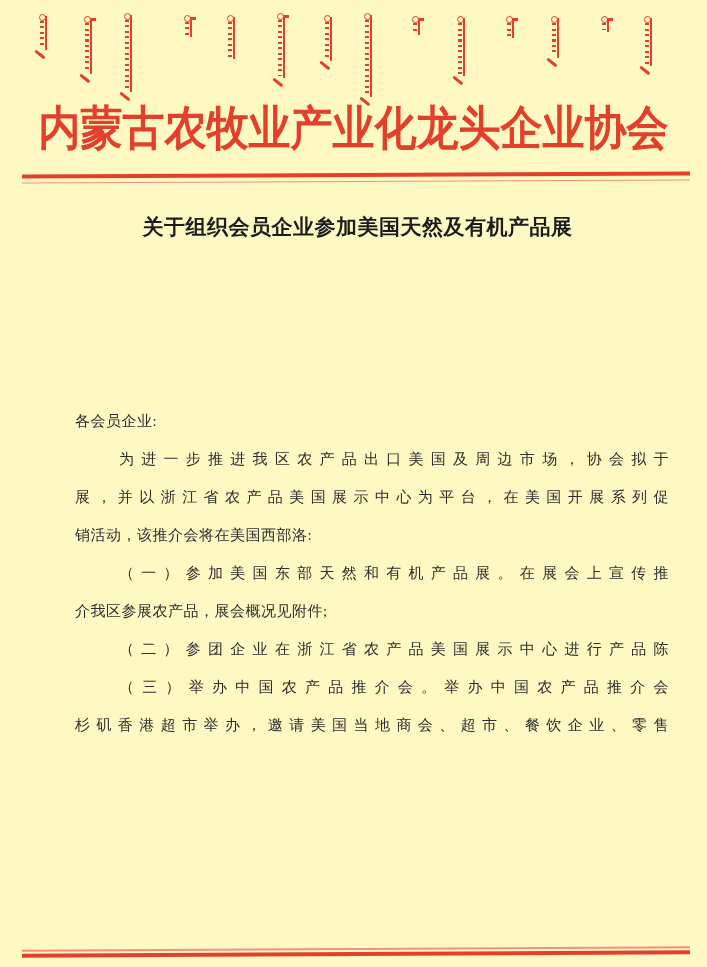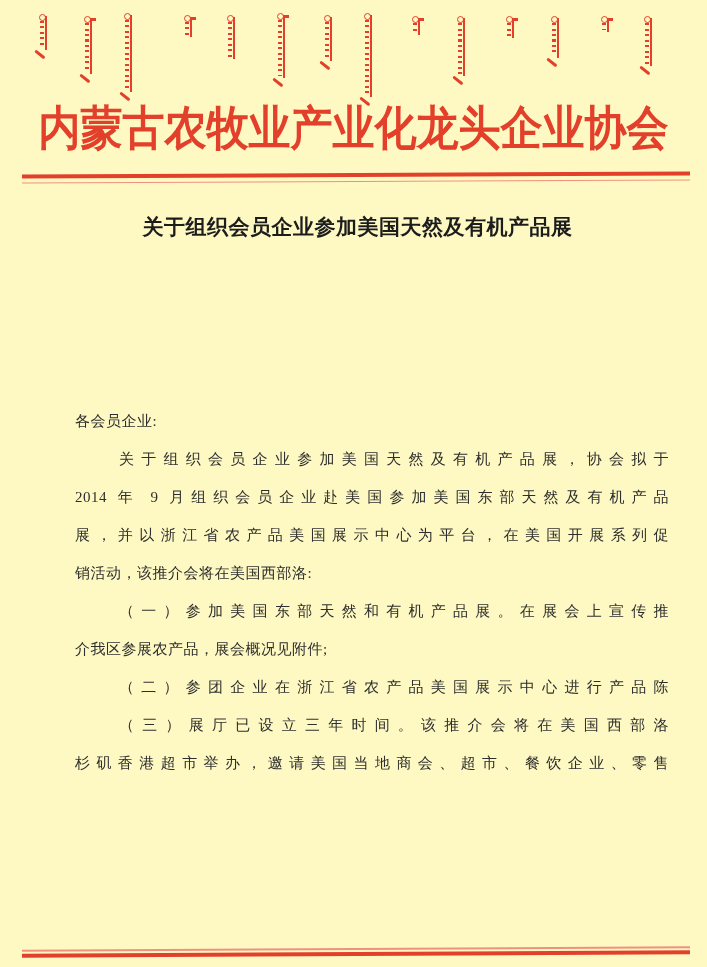--- a/index.html
+++ b/index.html
@@ -189,28 +189,27 @@
     <div class="rule thick"></div>
     <div class="rule thin"></div>
   </div>
 
   <div class="doc-title">
     <div class="t1">关于组织会员企业参加美国天然及有机产品展</div>
   </div>
 
   <div class="body-text">
       <div class="bline">各会员企业:</div>
-      <div class="bline fill ind">关于组织会员企业参加美国天然及有机产品展，协会拟于</div>
-      <div class="bline fill">2014 年 9 月组织会员企业赴美国参加美国东部天然及有机产品</div>
+      <div class="bline fill ind">为进一步推进我区农产品出口美国及周边市场，协会拟于</div>
       <div class="bline fill">展，并以浙江省农产品美国展示中心为平台，在美国开展系列促</div>
       <div class="bline">销活动，该推介会将在美国西部洛:</div>
       <div class="bline fill ind">（一）参加美国东部天然和有机产品展。在展会上宣传推</div>
       <div class="bline">介我区参展农产品，展会概况见附件;</div>
       <div class="bline fill ind">（二）参团企业在浙江省农产品美国展示中心进行产品陈</div>
-      <div class="bline fill ind">（三）展厅已设立三年时间。该推介会将在美国西部洛</div>
+      <div class="bline fill ind">（三）举办中国农产品推介会。举办中国农产品推介会</div>
       <div class="bline fill">杉矶香港超市举办，邀请美国当地商会、超市、餐饮企业、零售</div>
     </div>
 
   <div class="rule-band bottom">
     <div class="rule thin"></div>
     <div class="rule thick"></div>
   </div>
 
 </div>
 

